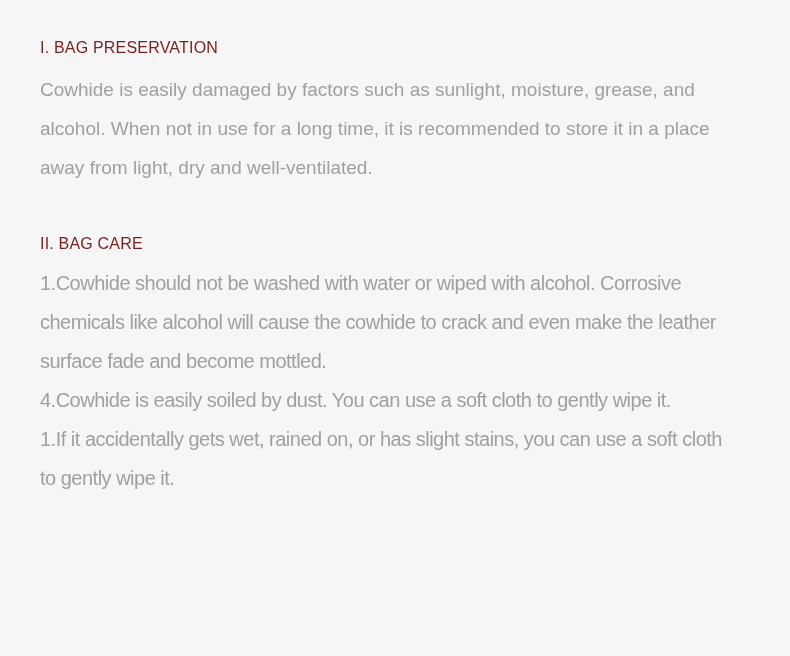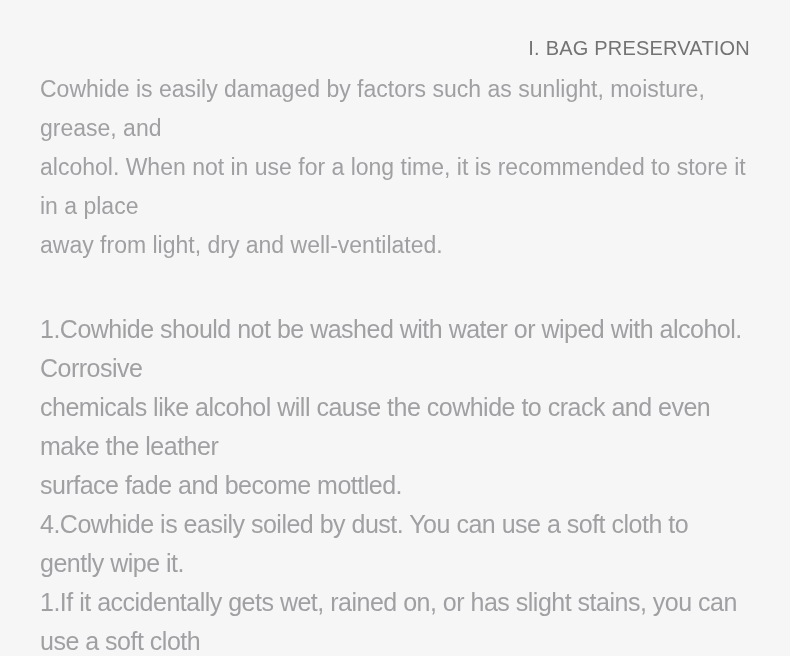--- a/index.html
+++ b/index.html
@@ -14,65 +14,65 @@
     font-family: "Liberation Sans", "DejaVu Sans", sans-serif;
     -webkit-font-smoothing: antialiased;
   }
   .page {
     box-sizing: border-box;
     width: 790px;
     height: 656px;
     padding: 36px 40px 0 40px;
   }
   .section-title {
-    font-size: 20px;
+    font-size: 16px;
     line-height: 24px;
     font-weight: 400;
     letter-spacing: 0.2px;
-    color: #737373;
+    color: #7f1d1d;
     margin: 0;
-    text-align: right;
   }
   .section-body {
     margin: 10px 0 0 0;
-    font-size: 23px;
+    font-size: 19px;
     line-height: 39px;
     color: #a0a0a3;
     white-space: pre-line;
   }
   .section-2 {
     margin-top: 45px;
   }
   .care-list {
     margin: 8px 0 0 0;
     padding: 0;
     list-style: none;
   }
   .care-item {
     margin: 0;
-    font-size: 25px;
+    font-size: 20px;
     line-height: 39px;
     letter-spacing: -0.5px;
     color: #a0a0a3;
     white-space: pre-line;
   }
 </style>
 </head>
 <body>
 
 <div class="page">
 
   <section class="section-1">
     <h2 class="section-title">I. BAG PRESERVATION</h2>
     <p class="section-body">Cowhide is easily damaged by factors such as sunlight, moisture, grease, and
 alcohol. When not in use for a long time, it is recommended to store it in a place
 away from light, dry and well-ventilated.</p>
   </section>
 
   <section class="section-2">
+    <h2 class="section-title">II. BAG CARE</h2>
     <ul class="care-list">
       <li class="care-item">1.Cowhide should not be washed with water or wiped with alcohol. Corrosive
 chemicals like alcohol will cause the cowhide to crack and even make the leather
 surface fade and become mottled.</li>
       <li class="care-item">4.Cowhide is easily soiled by dust. You can use a soft cloth to gently wipe it.</li>
       <li class="care-item">1.If it accidentally gets wet, rained on, or has slight stains, you can use a soft cloth
 to gently wipe it.</li>
     </ul>
   </section>
 

